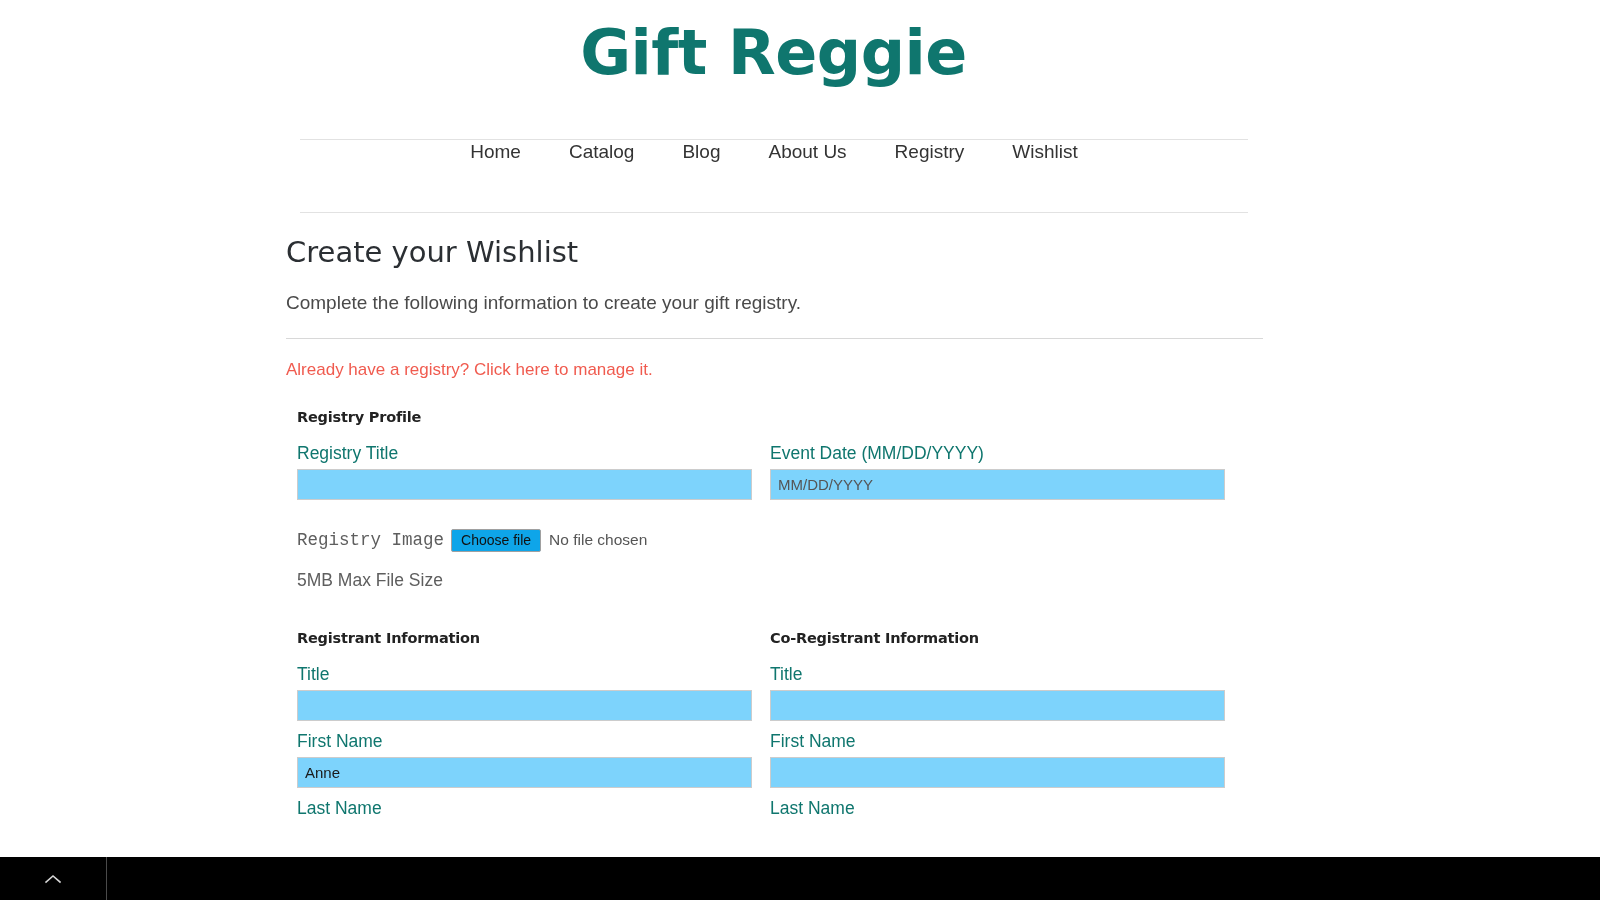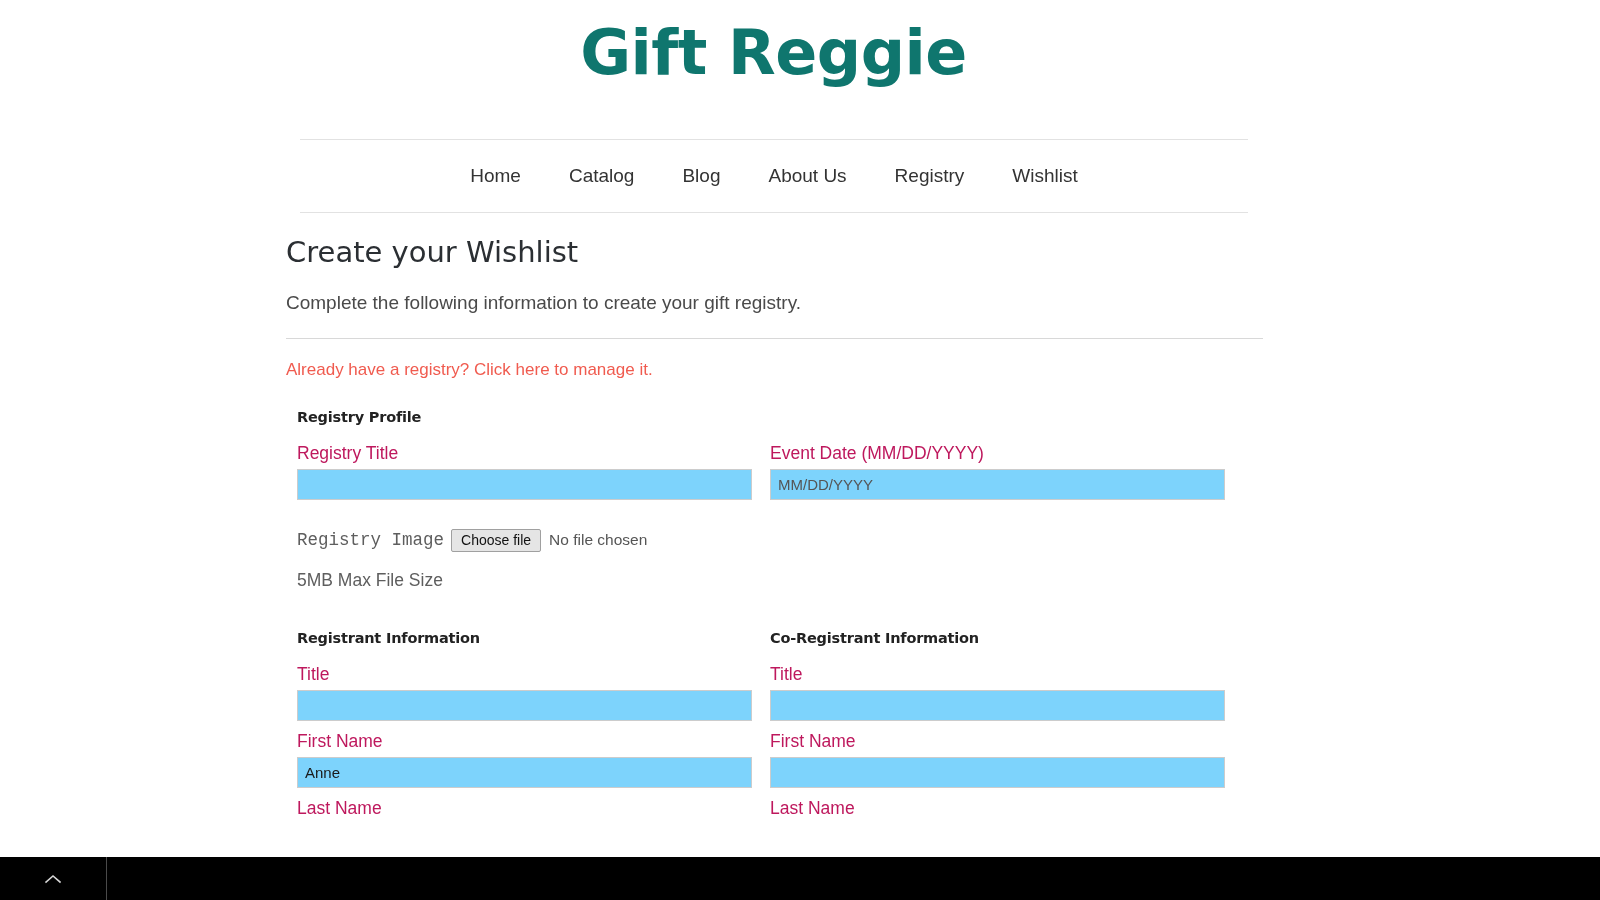--- a/index.html
+++ b/index.html
@@ -37,21 +37,20 @@
     position: absolute;
     left: 300px; top: 139px;
     width: 948px;
     border-top: 1px solid #e2e2e2;
     border-bottom: 1px solid #e2e2e2;
     height: 74px;
   }
   .nav-list {
     display: flex;
     justify-content: center;
-    align-items: center;
     height: 100%;
     gap: 0px;
   }
   .nav-item {
     font-size: 19px;
     color: #333333;
     padding: 0 24px;
     line-height: 24px;
     text-decoration: none;
     white-space: nowrap;
@@ -111,21 +110,21 @@
     font-weight: bold;
     color: #222222;
     line-height: 20px;
     margin: 0 0 14px 0;
     letter-spacing: -0.2px;
   }
 
   .field-label {
     font-size: 17.5px;
     line-height: 24px;
-    color: #be185d;
+    color: #0f766e;
     margin: 0 0 4px 0;
     display: block;
   }
 
   .text-input {
     display: block;
     width: 455px;
     height: 31px;
     border: 1px solid #cccccc;
     background: #7dd3fc;
@@ -175,21 +174,21 @@
     font-size: 17.5px;
     line-height: 24px;
     color: #5e5e5e;
     margin-right: 7px;
     font-family: Liberation Mono, monospace;
   }
   .choose-file-btn {
     font-family: "Liberation Sans", sans-serif;
     font-size: 14px;
     color: #111111;
-    background: #e5e5e5;
+    background: #0ea5e9;
     border: 1px solid #a0a0a0;
     border-radius: 2px;
     padding: 2px 9px;
     line-height: 17px;
     cursor: pointer;
   }
   .no-file-text {
     font-size: 15.5px;
     color: #555555;
     margin-left: 8px;

